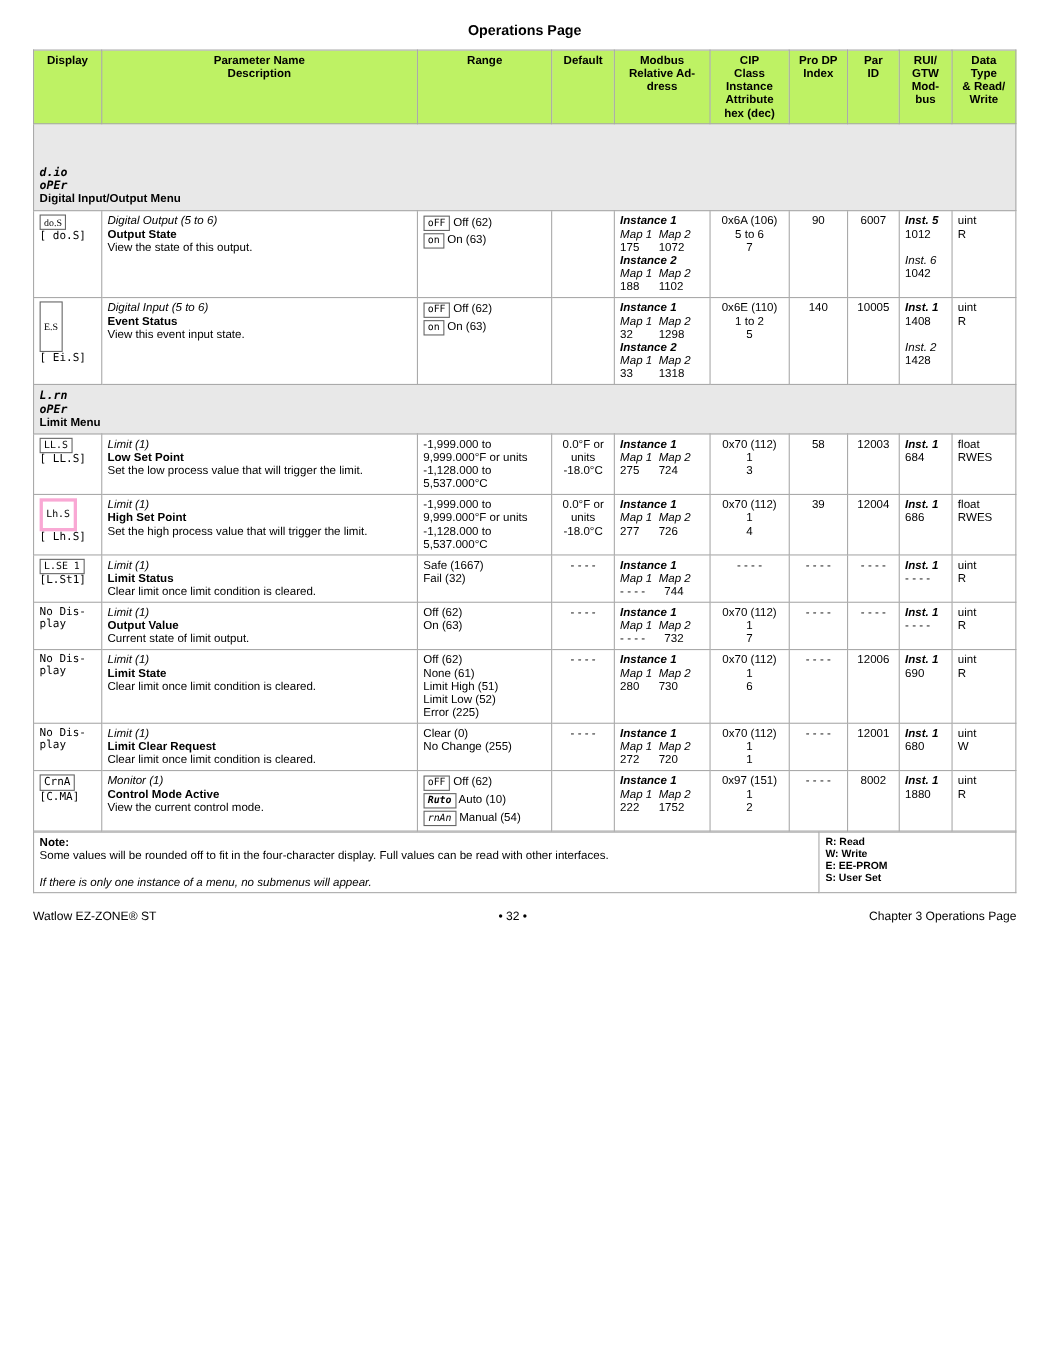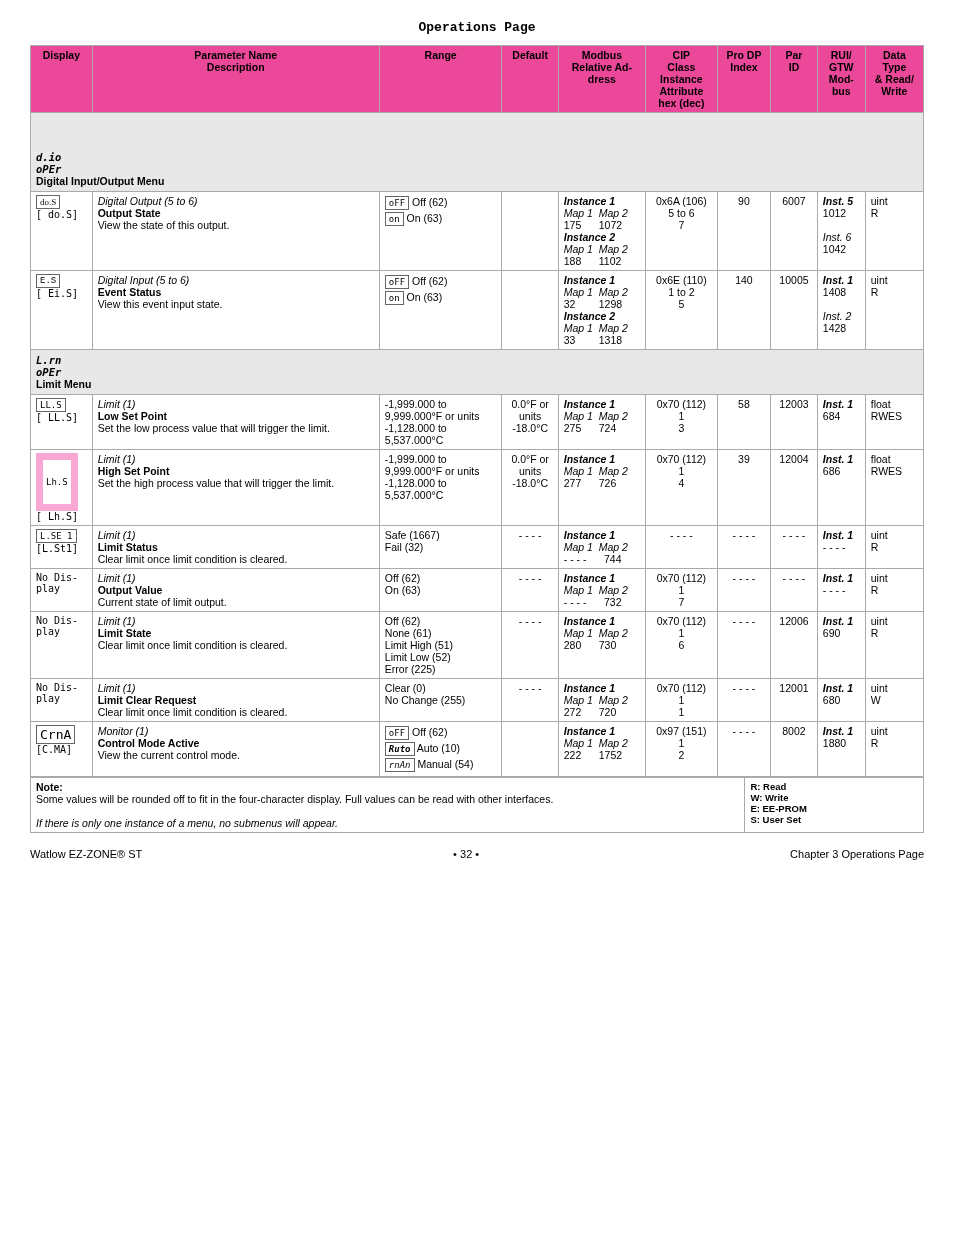--- a/index.html
+++ b/index.html
@@ -10,34 +10,33 @@
       color: #000;
       width: 954px;
       min-height: 1235px;
       padding: 20px 30px;
     }
     .page-title {
       text-align: center;
       font-weight: bold;
       font-size: 13px;
       margin-bottom: 10px;
-      font-family: Liberation Mono, monospace;
     }
     table {
       width: 100%;
       border-collapse: collapse;
       font-size: 10.5px;
     }
     th, td {
       border: 1px solid #aaa;
       padding: 3px 5px;
       vertical-align: top;
     }
     th {
-      background: #ec4899;
+      background: #bef264;
       text-align: center;
       font-weight: bold;
       font-size: 10.5px;
     }
     .section-header td {
       background: #e8e8e8;
       font-weight: bold;
       padding: 4px 5px;
     }
     .display-cell {
@@ -124,21 +123,21 @@
         <span class="bold-italic">Inst. 5</span><br>
         1012<br><br>
         <span class="italic">Inst. 6</span><br>
         1042
       </td>
       <td>uint<br>R</td>
     </tr>
 
     <tr>
       <td class="display-cell">
-        <div style="border:1px solid #666;display:inline-block;padding:1px 3px;font-family:Liberation Mono, monospace;font-size:9px;">E.S</div><br>
+        <div style="border:1px solid #666;display:inline-block;padding:17px 3px;font-family:Liberation Serif, serif;font-size:9px;">E.S</div><br>
         [ Ei.S]
       </td>
       <td>
         <span class="italic">Digital Input (5 to 6)</span><br>
         <span class="bold">Event Status</span><br>
         View this event input state.
       </td>
       <td>
         <div><span class="small-display">oFF</span> Off (62)</div>
         <div><span class="small-display">on</span> On (63)</div>
@@ -198,21 +197,21 @@
       <td class="center">12003</td>
       <td>
         <span class="bold-italic">Inst. 1</span><br>
         684
       </td>
       <td>float<br>RWES</td>
     </tr>
 
     <tr>
       <td class="display-cell">
-        <div style="border:7px solid #f9a8d4;display:inline-block;padding:17px 3px;font-family:monospace;font-size:9px;">Lh.S</div><br>
+        <div style="border:3px solid #f9a8d4;display:inline-block;padding:7px 3px;font-family:monospace;font-size:9px;">Lh.S</div><br>
         [ Lh.S]
       </td>
       <td>
         <span class="italic">Limit (1)</span><br>
         <span class="bold">High Set Point</span><br>
         Set the high process value that will trigger the limit.
       </td>
       <td>
         -1,999.000 to<br>
         9,999.000°F or units<br>
@@ -345,21 +344,21 @@
       <td>
         <span class="bold-italic">Inst. 1</span><br>
         680
       </td>
       <td>uint<br>W</td>
     </tr>
 
 
     <tr>
       <td class="display-cell">
-        <div style="border:1px solid #666;display:inline-block;padding:1px 3px;font-family:monospace;font-size:13px;">CrnA</div><br>
+        <div style="border:1px solid #666;display:inline-block;padding:1px 3px;font-family:monospace;font-size:10px;">CrnA</div><br>
         [C.MA]
       </td>
       <td>
         <span class="italic">Monitor (1)</span><br>
         <span class="bold">Control Mode Active</span><br>
         View the current control mode.
       </td>
       <td>
         <div><span class="small-display">oFF</span> Off (62)</div>
         <div><span class="small-display" style="font-style:italic;font-weight:bold;">Ruto</span> Auto (10)</div>

